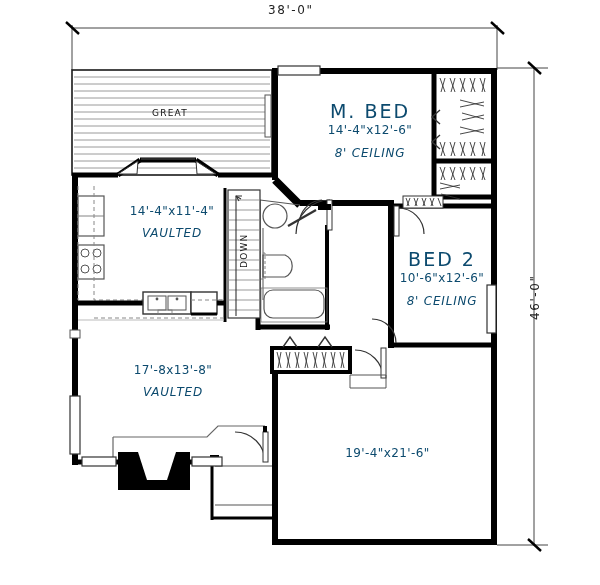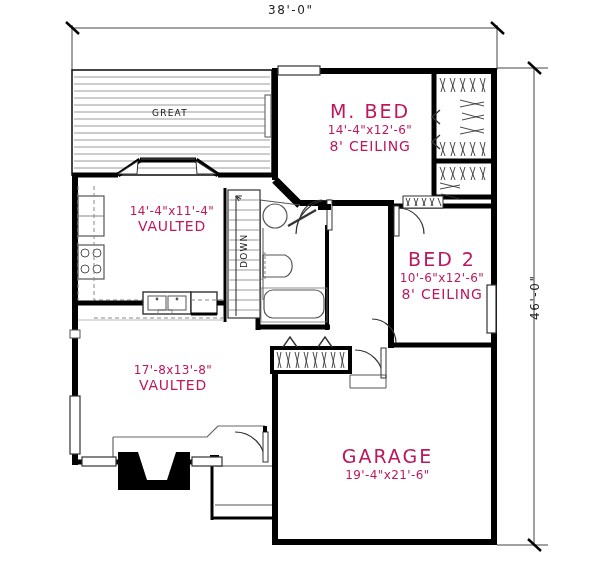--- a/index.html
+++ b/index.html
@@ -22,39 +22,40 @@
   #plan-svg {
     position: absolute;
     top: 0;
     left: 0;
     width: 600px;
     height: 585px;
   }
   .rm-label {
     position: absolute;
     text-align: center;
-    color: #be185d;
+    color: #0c4a6e;
     line-height: 1.18;
     white-space: nowrap;
     font-family: "DejaVu Sans", sans-serif;
   }
   .rm-name {
     font-size: 19px;
     letter-spacing: 2.0px;
     font-weight: 400;
   }
   .rm-dim {
     font-size: 12px;
     letter-spacing: 0.4px;
     margin-top: 1px;
   }
   .rm-note {
-    font-size: 14px;
+    font-size: 12px;
     letter-spacing: 0.8px;
-    margin-top: 0px;
+    margin-top: 8px;
+    font-style: italic;
   }
   .small-label {
     position: absolute;
     font-size: 9px;
     letter-spacing: 1.2px;
     color: #111;
     font-family: "DejaVu Sans", sans-serif;
     white-space: nowrap;
   }
   .dim-text {
@@ -353,19 +354,18 @@
     <div class="rm-dim">10'-6"x12'-6"</div>
     <div class="rm-note">8' CEILING</div>
   </div>
 
   <div class="rm-label" style="left:88px; top:362px; width:170px;">
     <div class="rm-dim">17'-8x13'-8"</div>
     <div class="rm-note">VAULTED</div>
   </div>
 
   <div class="rm-label" style="left:320px; top:445px; width:135px;">
-    <div class="rm-name">GARAGE</div>
     <div class="rm-dim">19'-4"x21'-6"</div>
   </div>
 
   <div class="small-label vert-label" style="left:239px; top:268px;">DOWN</div>
 
 </div>
 
 </body></html>

